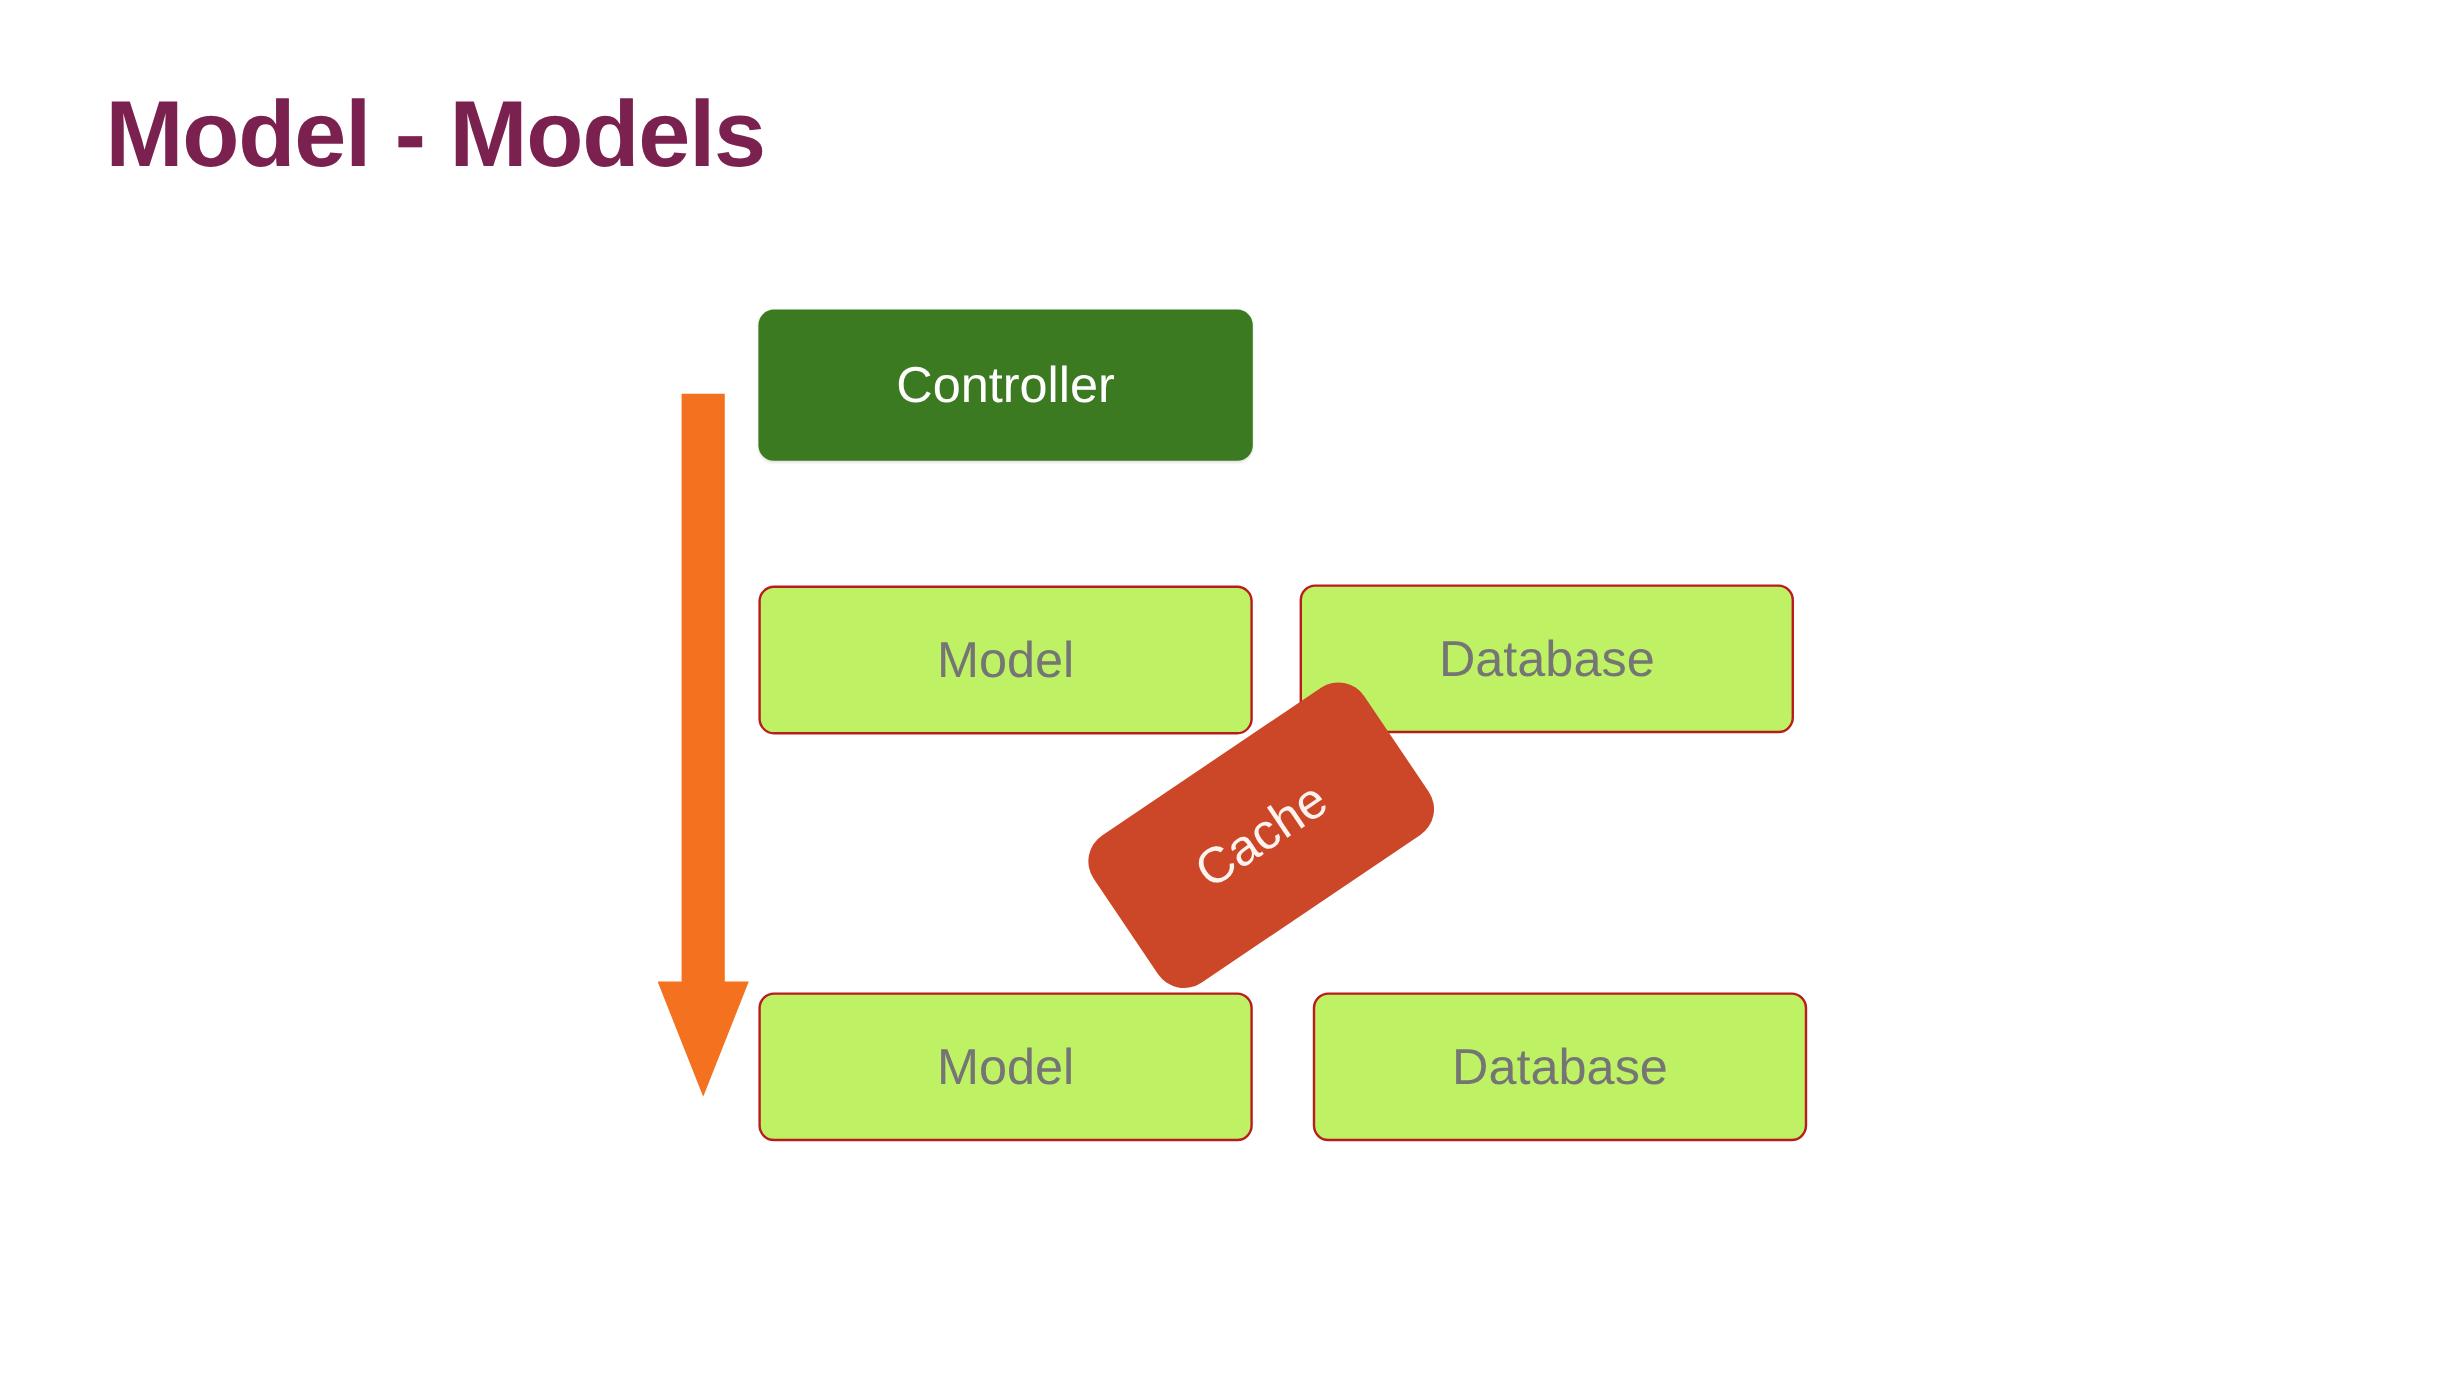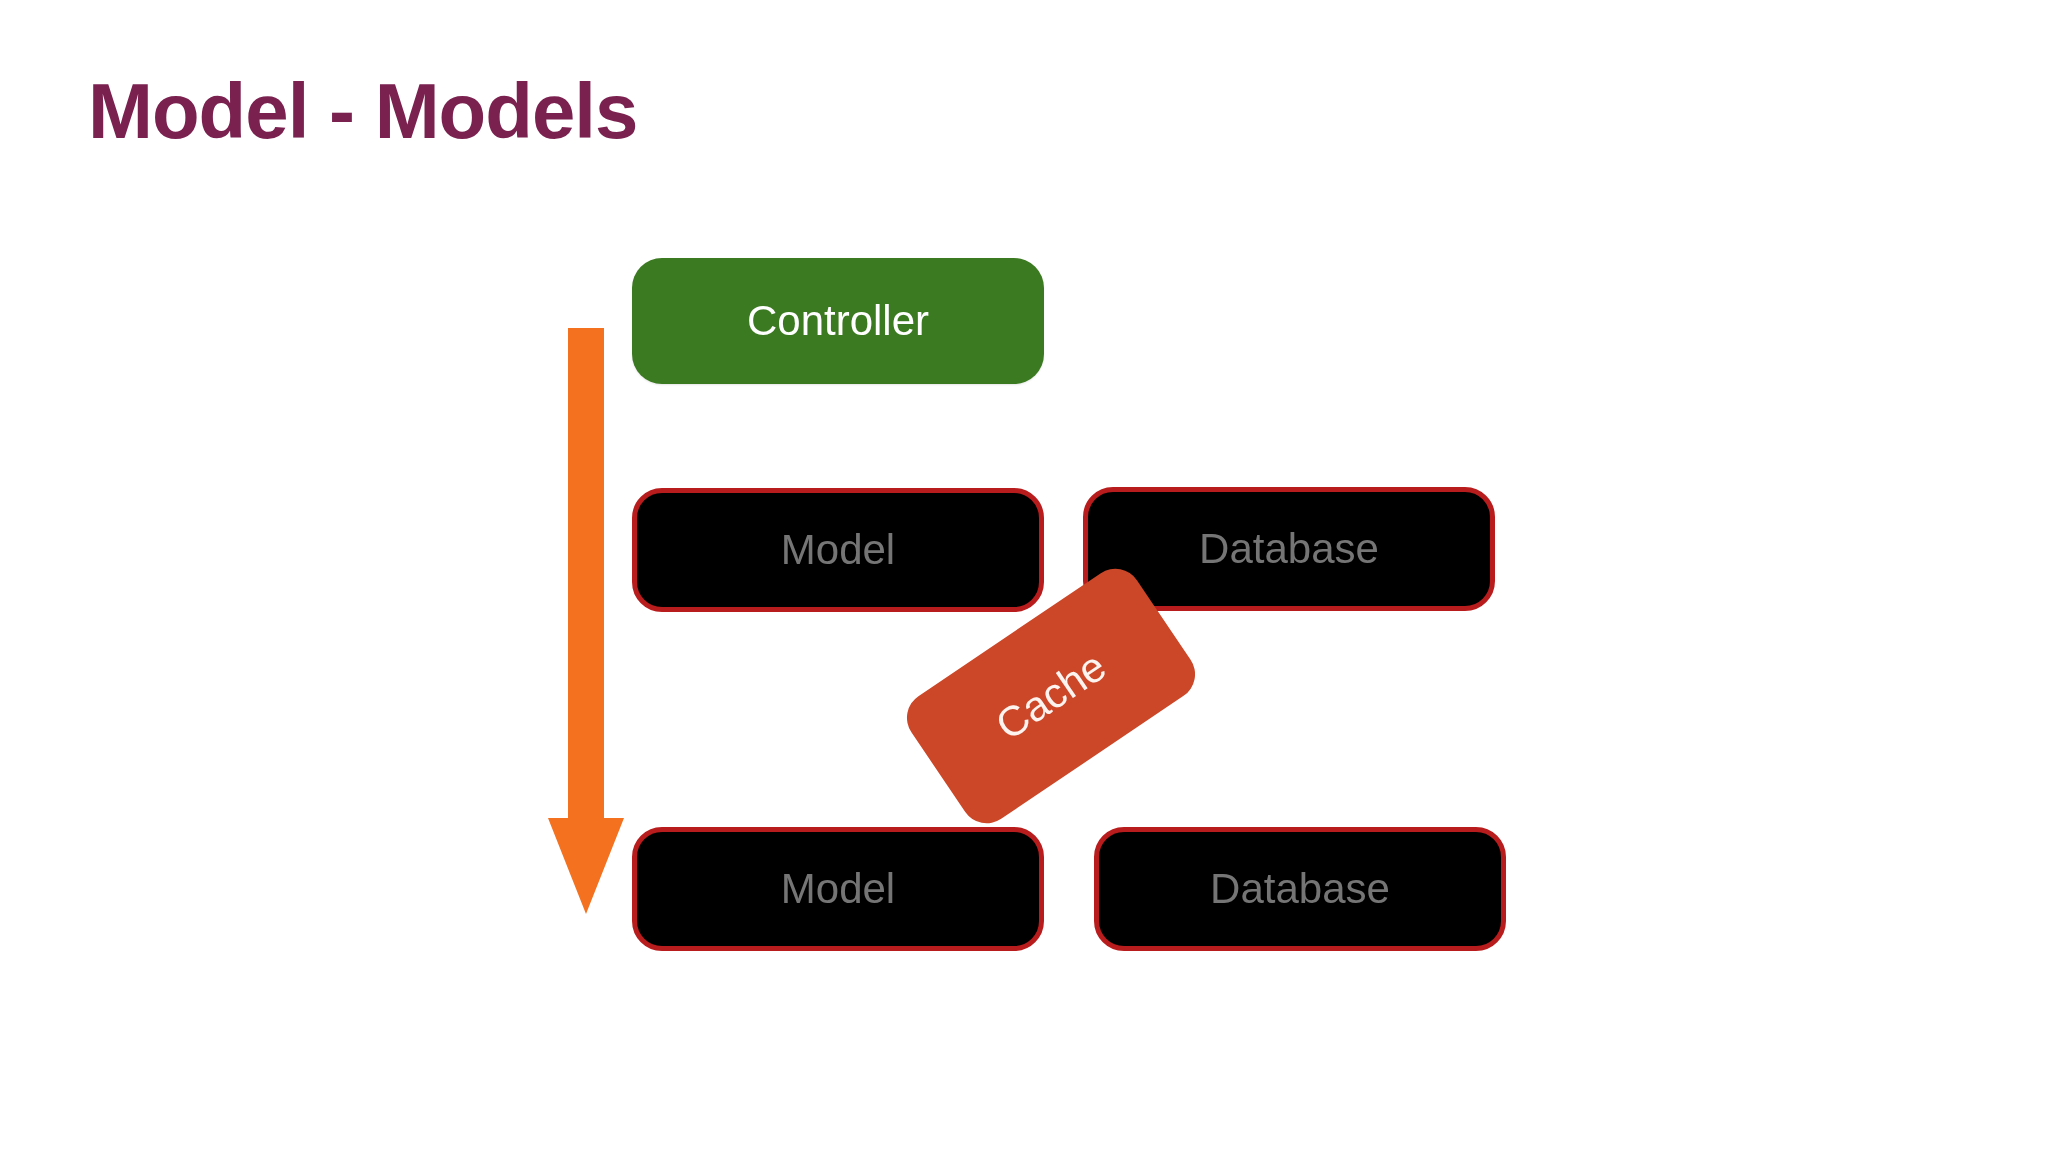--- a/index.html
+++ b/index.html
@@ -43,21 +43,21 @@
     height: 1152px;
   }
 
   
   .node {
     position: absolute;
     box-sizing: border-box;
     display: flex;
     align-items: center;
     justify-content: center;
-    border-radius: 30px;
+    border-radius: 13px;
   }
   .node-label {
     font-size: 42px;
     line-height: 1;
     white-space: nowrap;
   }
 
   
   .node-controller {
     left: 632px;
@@ -68,22 +68,22 @@
     border: none;
     box-shadow: 0 1px 2px rgba(0,0,0,0.10);
   }
   .node-controller .node-label {
     color: #ffffff;
     font-weight: 400;
   }
 
   
   .node-outline {
-    background: #000000;
-    border: 5px solid #b91c1c;
+    background: #bef264;
+    border: 2px solid #b91c1c;
   }
   .node-outline .node-label {
     color: #757575;
     font-weight: 400;
   }
 
   .node-model-top    { left: 632px;  top: 488px;  width: 412px; height: 124px; }
   .node-database-top { left: 1083px; top: 487px;  width: 412px; height: 124px; }
   .node-model-bottom    { left: 632px;  top: 827px; width: 412px; height: 124px; }
   .node-database-bottom { left: 1094px; top: 827px; width: 412px; height: 124px; }

